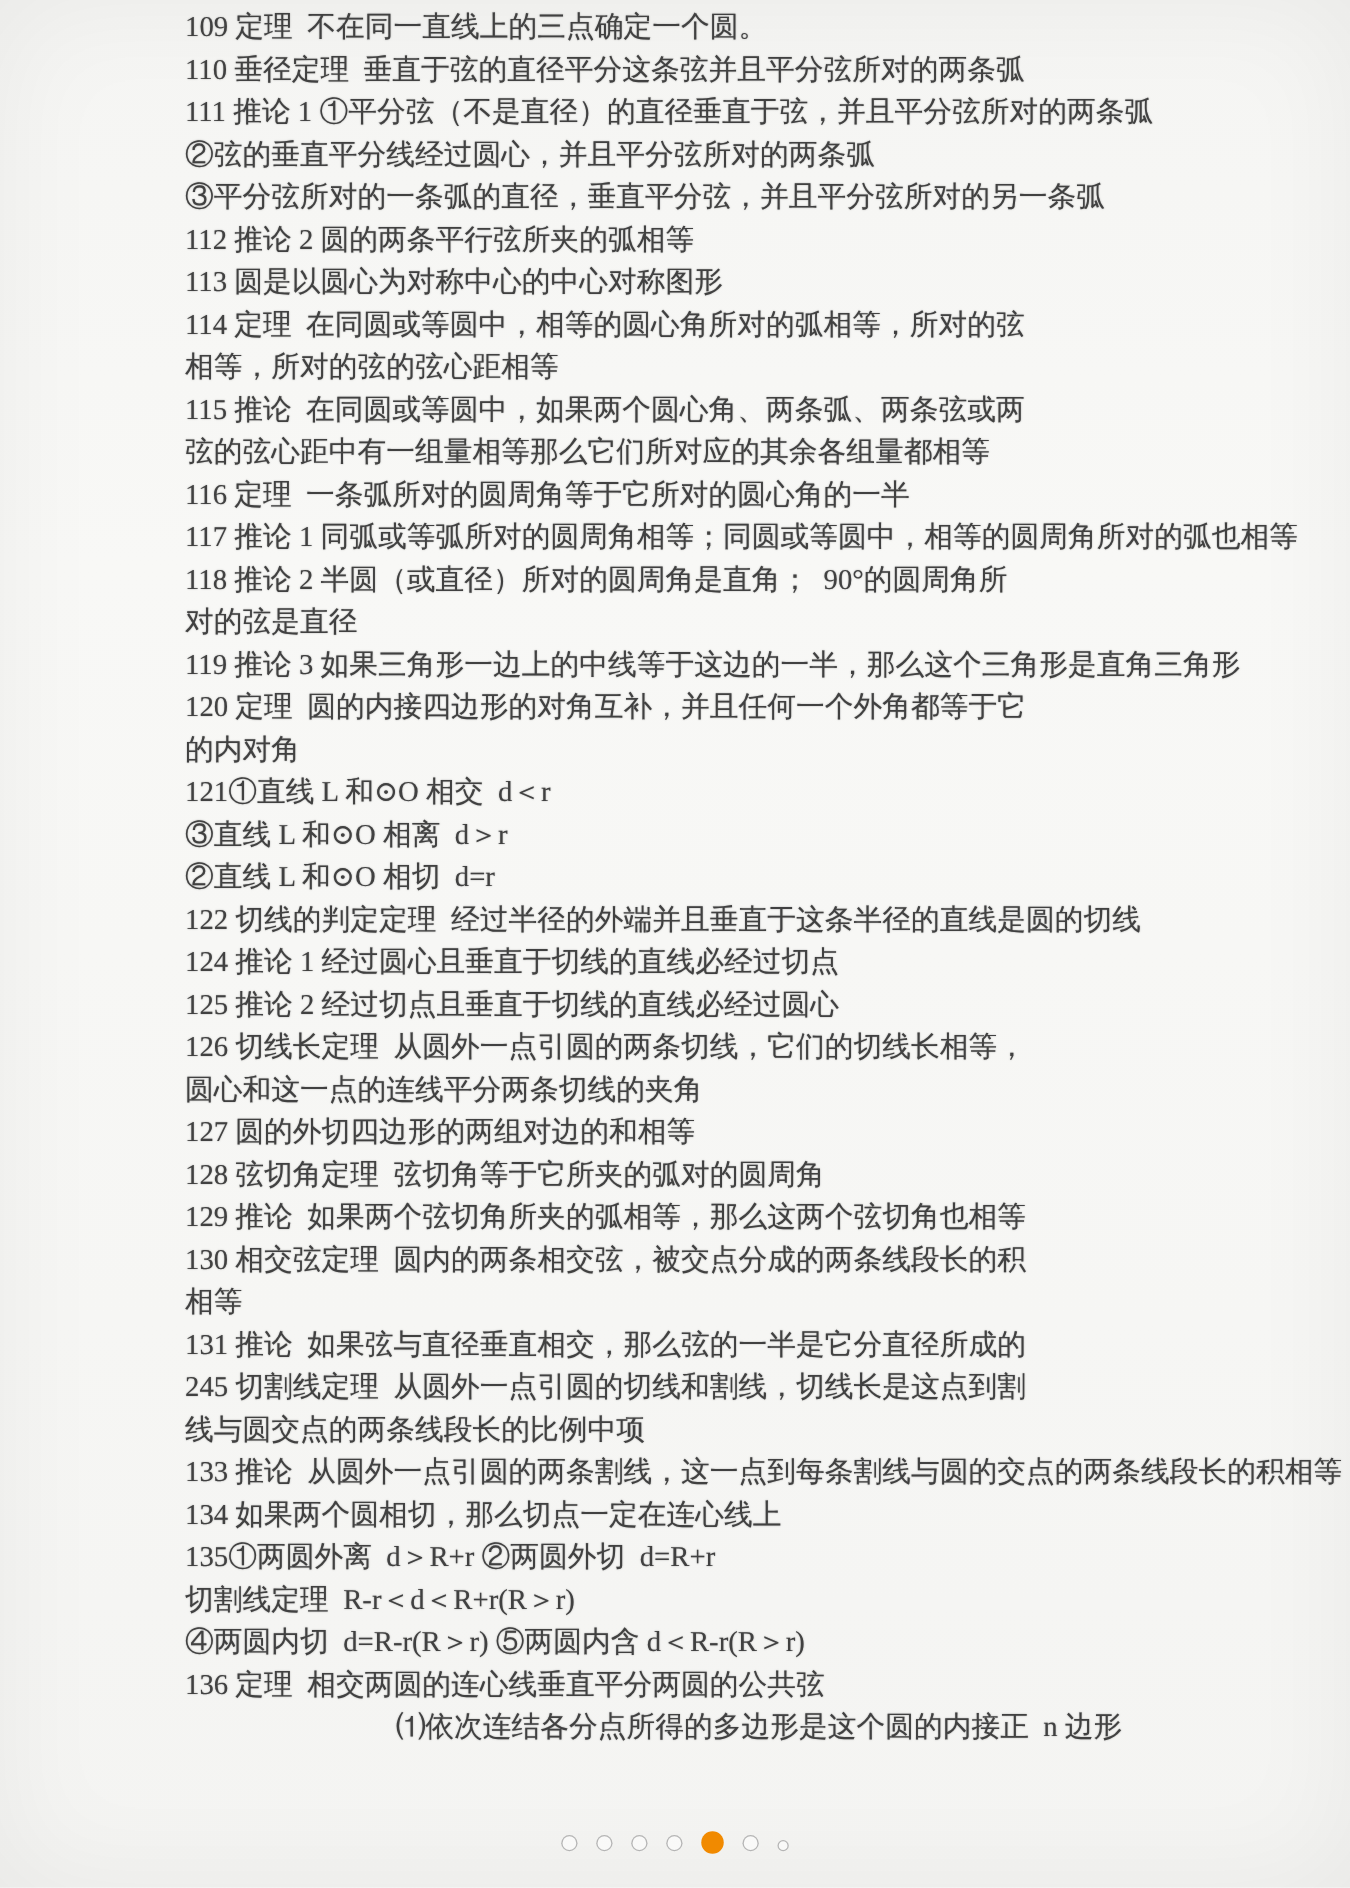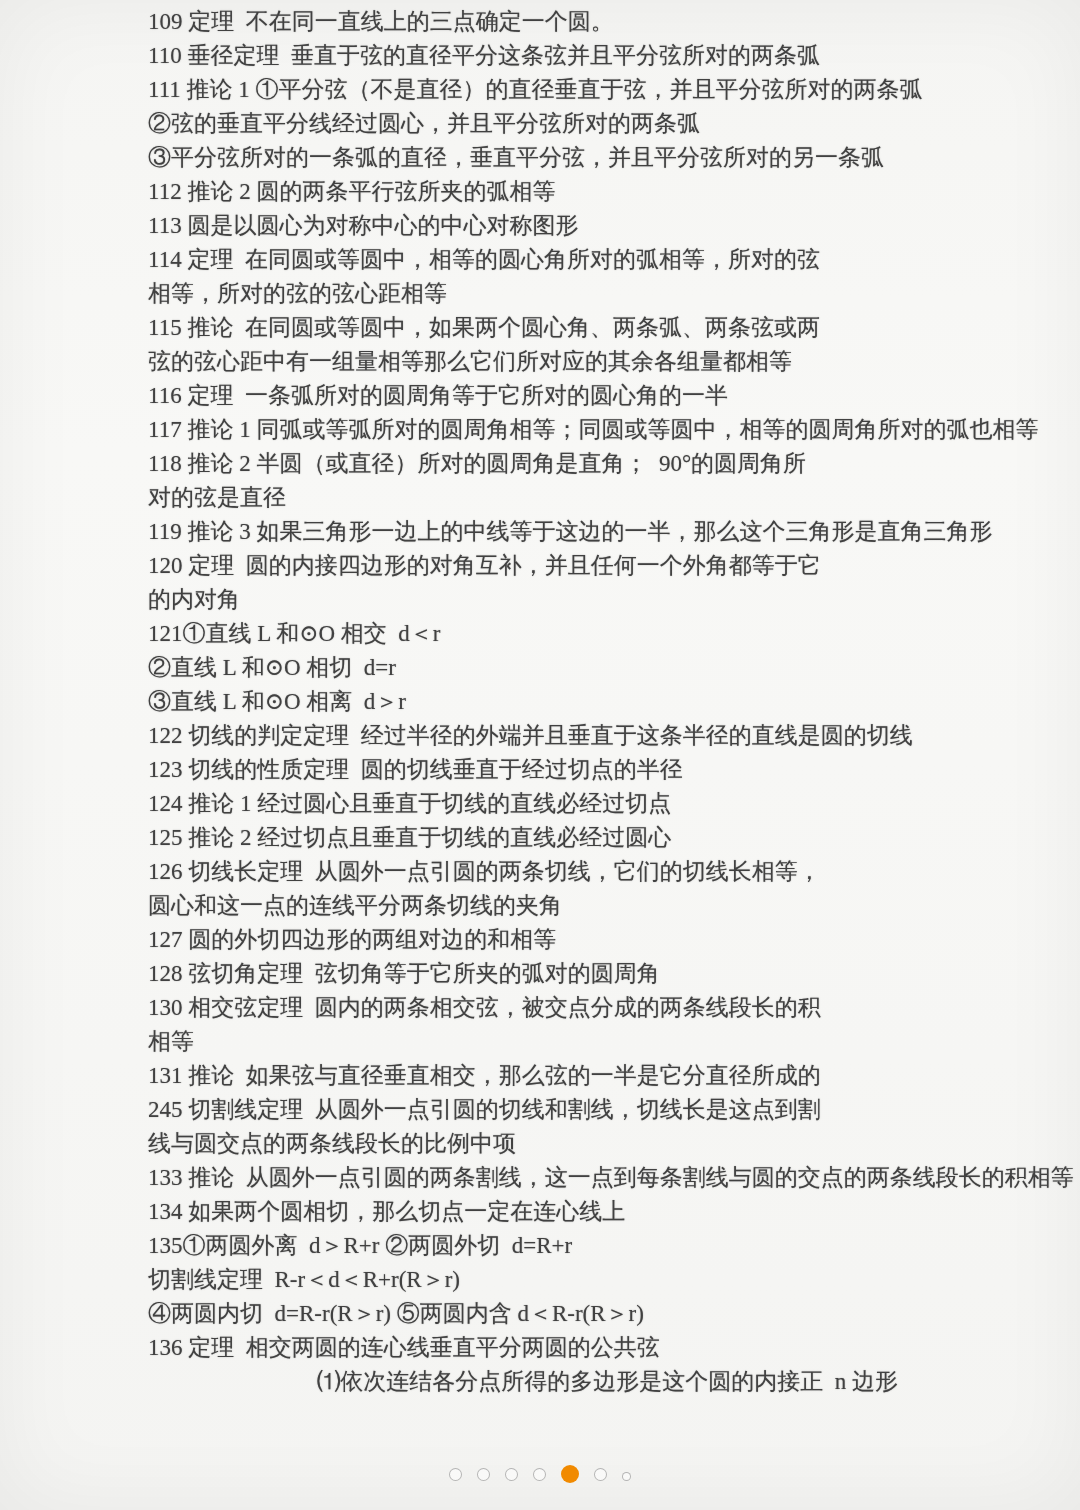--- a/index.html
+++ b/index.html
@@ -76,30 +76,30 @@
       <div class="line">115 推论  在同圆或等圆中，如果两个圆心角、两条弧、两条弦或两</div>
       <div class="line">弦的弦心距中有一组量相等那么它们所对应的其余各组量都相等</div>
       <div class="line">116 定理  一条弧所对的圆周角等于它所对的圆心角的一半</div>
       <div class="line">117 推论 1 同弧或等弧所对的圆周角相等；同圆或等圆中，相等的圆周角所对的弧也相等</div>
       <div class="line">118 推论 2 半圆（或直径）所对的圆周角是直角；  90°的圆周角所</div>
       <div class="line">对的弦是直径</div>
       <div class="line">119 推论 3 如果三角形一边上的中线等于这边的一半，那么这个三角形是直角三角形</div>
       <div class="line">120 定理  圆的内接四边形的对角互补，并且任何一个外角都等于它</div>
       <div class="line">的内对角</div>
       <div class="line">121①直线 L 和⊙O 相交  d＜r</div>
+      <div class="line">③直线 L 和⊙O 相离  d＞r</div>
       <div class="line">②直线 L 和⊙O 相切  d=r</div>
-      <div class="line">③直线 L 和⊙O 相离  d＞r</div>
       <div class="line">122 切线的判定定理  经过半径的外端并且垂直于这条半径的直线是圆的切线</div>
-      <div class="line">123 切线的性质定理  圆的切线垂直于经过切点的半径</div>
       <div class="line">124 推论 1 经过圆心且垂直于切线的直线必经过切点</div>
       <div class="line">125 推论 2 经过切点且垂直于切线的直线必经过圆心</div>
       <div class="line">126 切线长定理  从圆外一点引圆的两条切线，它们的切线长相等，</div>
       <div class="line">圆心和这一点的连线平分两条切线的夹角</div>
       <div class="line">127 圆的外切四边形的两组对边的和相等</div>
       <div class="line">128 弦切角定理  弦切角等于它所夹的弧对的圆周角</div>
+      <div class="line">129 推论  如果两个弦切角所夹的弧相等，那么这两个弦切角也相等</div>
       <div class="line">130 相交弦定理  圆内的两条相交弦，被交点分成的两条线段长的积</div>
       <div class="line">相等</div>
       <div class="line">131 推论  如果弦与直径垂直相交，那么弦的一半是它分直径所成的</div>
       <div class="line">245 切割线定理  从圆外一点引圆的切线和割线，切线长是这点到割</div>
       <div class="line">线与圆交点的两条线段长的比例中项</div>
       <div class="line">133 推论  从圆外一点引圆的两条割线，这一点到每条割线与圆的交点的两条线段长的积相等</div>
       <div class="line">134 如果两个圆相切，那么切点一定在连心线上</div>
       <div class="line">135①两圆外离  d＞R+r ②两圆外切  d=R+r</div>
       <div class="line">切割线定理  R-r＜d＜R+r(R＞r)</div>
       <div class="line">④两圆内切  d=R-r(R＞r) ⑤两圆内含 d＜R-r(R＞r)</div>

